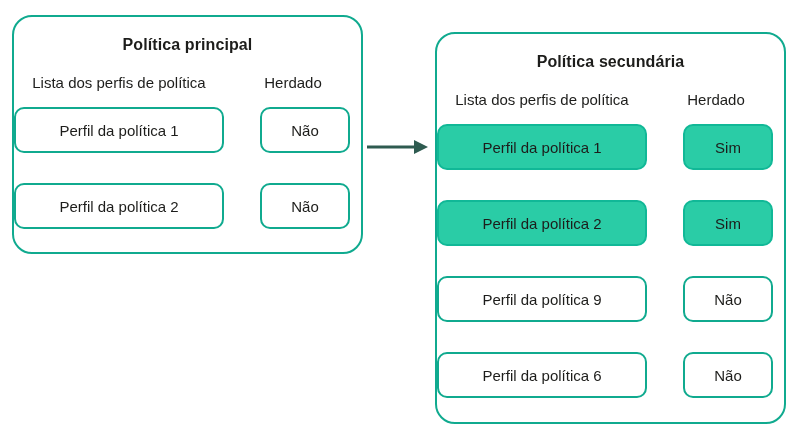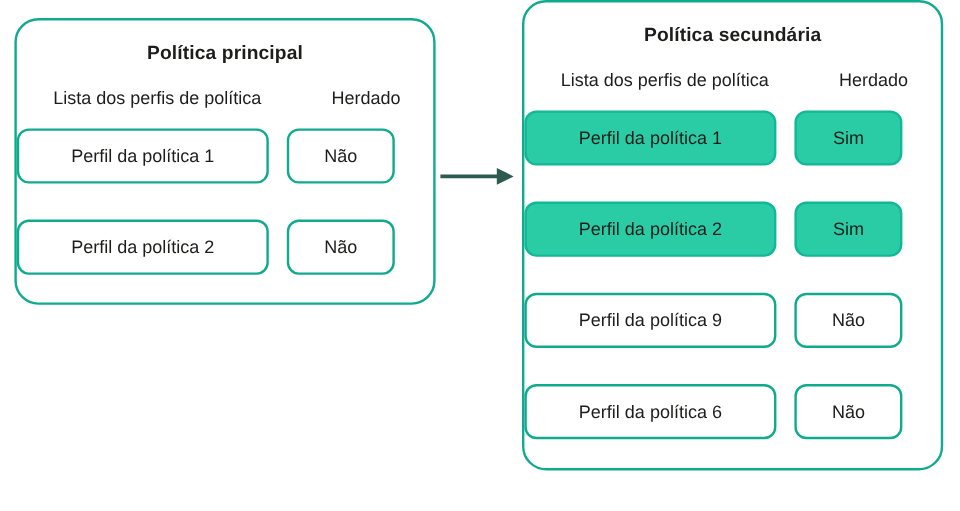--- a/index.html
+++ b/index.html
@@ -19,32 +19,32 @@
     color: var(--text);
     overflow: hidden;
   }
   .panel {
     position: absolute;
     border: 2px solid var(--accent);
     border-radius: 20px;
     background: #ffffff;
   }
   .panel-left  { left: 12px;  top: 15px; width: 351px; height: 239px; }
-  .panel-right { left: 435px; top: 0; width: 351px; height: 392px; }
+  .panel-right { left: 435px; top: 32px; width: 351px; height: 392px; }
   .panel-title {
     margin-top: 19px;
     text-align: center;
     font-size: 16px;
     font-weight: bold;
     letter-spacing: 0.1px;
   }
   .header-row {
     display: flex;
     margin-top: 20px;
-    padding-left: 12px;
+    padding-left: 0;
     align-items: center;
   }
   .hdr {
     font-size: 15px;
     text-align: center;
   }
   .hdr-profiles { width: 210px; }
   .hdr-inherited { width: 90px; margin-left: 24px; }
   .row {
     display: flex;
@@ -55,21 +55,21 @@
     height: 46px;
     border: 2px solid var(--accent);
     border-radius: 10px;
     background: #ffffff;
     display: flex;
     align-items: center;
     justify-content: center;
     font-size: 15px;
   }
   .profile-box { width: 210px; }
-  .inherited-box { width: 90px; margin-left: 15px; }
+  .inherited-box { width: 90px; margin-left: 36px; }
   .box.filled {
     background: var(--highlight-fill);
     border-color: #11B897;
   }
   .arrow-svg {
     position: absolute;
     left: 366px;
     top: 137px;
     width: 64px;
     height: 20px;

